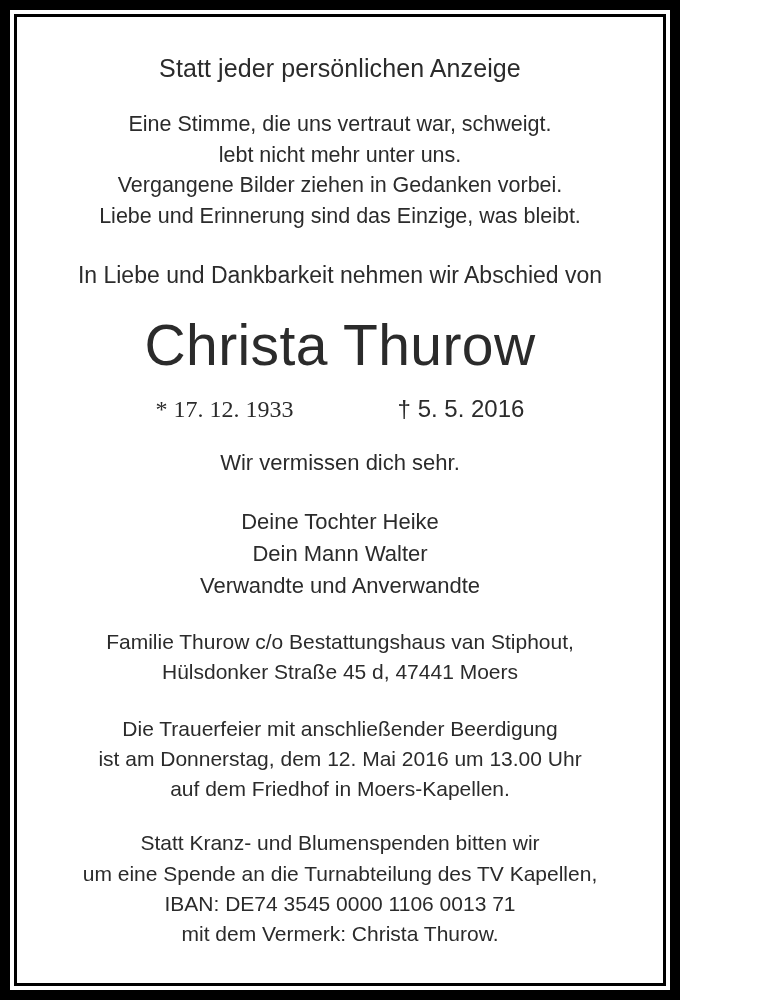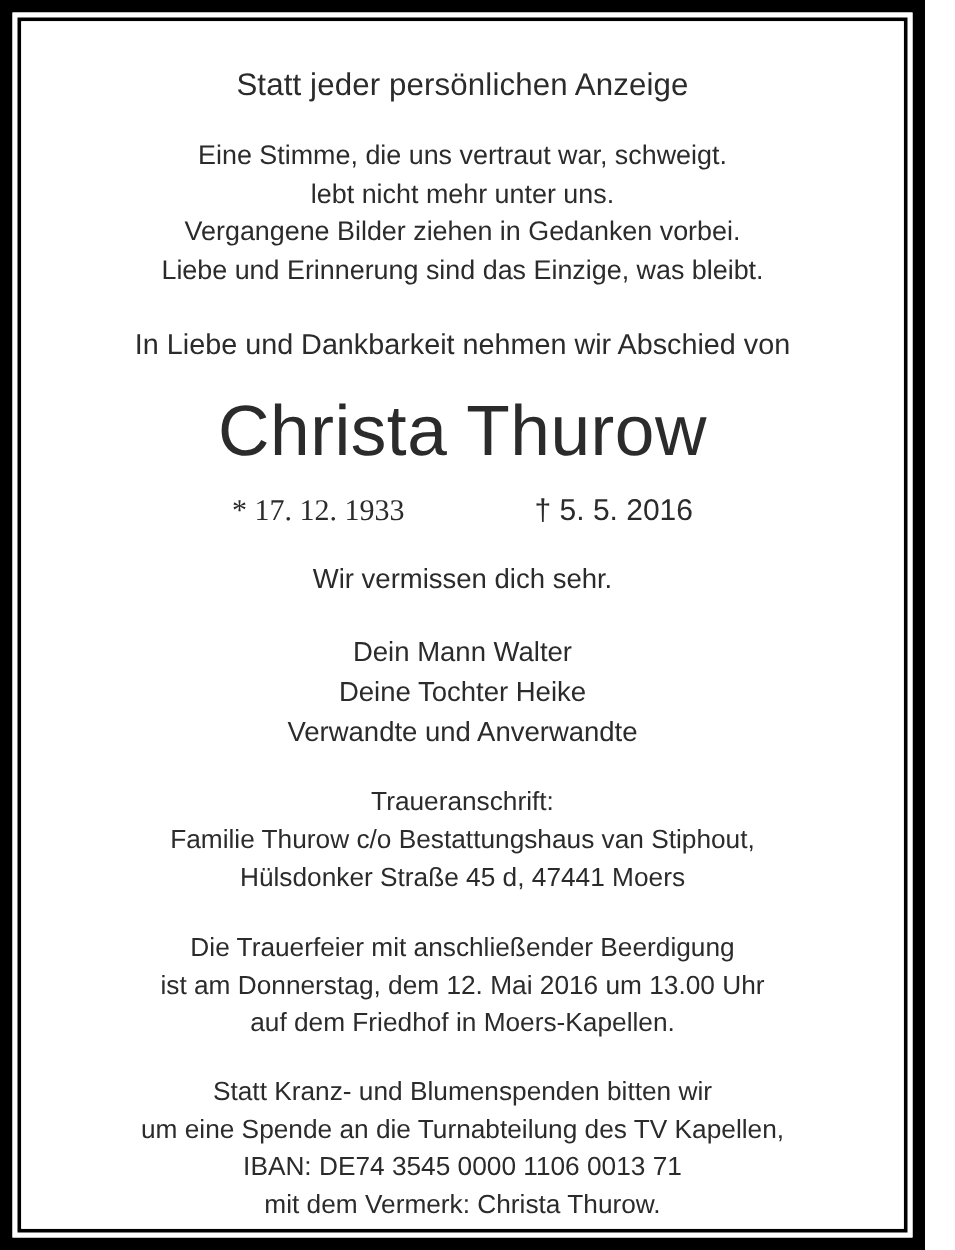--- a/index.html
+++ b/index.html
@@ -3,21 +3,21 @@
 <meta charset="utf-8">
 <style>
   html, body {
     margin: 0;
     padding: 0;
     background: #ffffff;
   }
 
   .obituary-page {
     position: relative;
-    width: 740px;
+    width: 680px;
     height: 1000px;
     box-sizing: border-box;
     background: #ffffff;
     font-family: "Liberation Sans", "DejaVu Sans", sans-serif;
     overflow: hidden;
   }
 
   
   .frame-outer {
     position: absolute;
@@ -175,27 +175,26 @@
 
     <div class="dates">
       <span class="date-birth">* 17. 12. 1933</span>
       <span class="date-spacer"></span>
       <span class="date-death">† 5. 5. 2016</span>
     </div>
 
     <div class="missing-line">Wir vermissen dich sehr.</div>
 
     <div class="survivors">
+      <span class="line">Deine Tochter Heike</span>
       <span class="line">Dein Mann Walter</span>
-      <span class="line">Deine Tochter Heike</span>
       <span class="line">Verwandte und Anverwandte</span>
     </div>
 
     <div class="address-block">
-      <span class="line">Traueranschrift:</span>
       <span class="line">Familie Thurow c/o Bestattungshaus van Stiphout,</span>
       <span class="line">Hülsdonker Straße 45 d, 47441 Moers</span>
     </div>
 
     <div class="service-block">
       <span class="line">Die Trauerfeier mit anschließender Beerdigung</span>
       <span class="line">ist am Donnerstag, dem 12. Mai 2016 um 13.00 Uhr</span>
       <span class="line">auf dem Friedhof in Moers-Kapellen.</span>
     </div>
 

